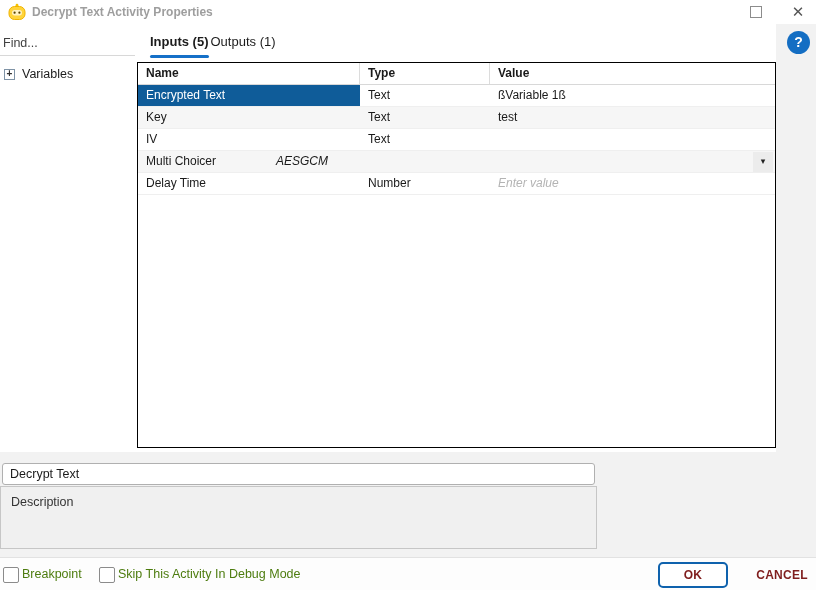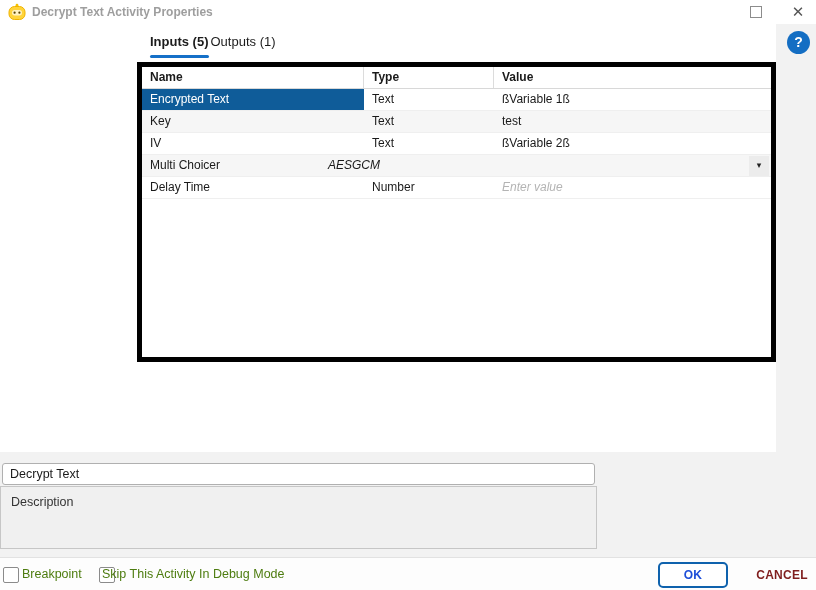--- a/index.html
+++ b/index.html
@@ -37,33 +37,33 @@
   
   .tabstrip{position:absolute;left:137px;top:24px;width:639px;height:38px;background:#fff;}
   .tabs{position:absolute;left:13px;top:8px;display:flex;gap:2px;}
   .tab{position:relative;font-size:13px;color:#1c1c1c;padding:2px 0 9px 0;cursor:pointer;}
   .tab.active{font-weight:700;}
   .tab.active::after{content:"";position:absolute;left:0;right:0;bottom:0;height:3px;border-radius:2px;background:#1570c8;}
   .help-btn{position:absolute;left:787px;top:31px;width:23px;height:23px;border-radius:50%;
     background:#146ec3;color:#fff;font-weight:700;font-size:14px;line-height:23px;text-align:center;cursor:pointer;}
 
   
-  .ptable{position:absolute;left:137px;top:62px;width:639px;height:300px;background:#fff;border:5px solid #000000;}
+  .ptable{position:absolute;left:137px;top:62px;width:639px;height:386px;background:#fff;border:1px solid #000000;}
   .trow{display:flex;height:22px;line-height:21px;}
   .trow.header{font-weight:600;border-bottom:1px solid #d8d8d8;height:22px;}
   .tcell{padding-left:8px;overflow:hidden;white-space:nowrap;}
   .c-name{width:222px;}
   .c-type{width:130px;}
   .c-value{flex:1;display:flex;align-items:center;padding-right:2px;}
   .header .c-name,.header .c-type{border-right:1px solid #dcdcdc;}
   .trow.data{border-bottom:1px solid #efefef;}
   .trow.stripe{background:#f6f6f6;}
   .cell-selected{background:#0f5c99;color:#fff;}
   .val-text{flex:1;}
-  .italic{font-style:italic;margin-left:48px;}
+  .italic{font-style:italic;}
   .placeholder-text{color:#b4b4b4;font-style:italic;}
   .dropdown-box{width:20px;height:20px;background:#ececec;text-align:center;line-height:19px;
     font-size:9px;color:#222;cursor:pointer;flex:0 0 auto;}
 
   
   .name-input{
     position:absolute;left:2px;top:463px;width:593px;height:22px;background:#fff;
     border:1px solid #b0b0b0;border-radius:3px;padding:8px 7px;outline:none;
     font:12.5px "Liberation Sans","DejaVu Sans",sans-serif;color:#1a1a1a;
   }
@@ -72,23 +72,23 @@
     border:1px solid #c6c6c6;padding:8px 10px;outline:none;resize:none;
     font:12.5px "Liberation Sans","DejaVu Sans",sans-serif;color:#1a1a1a;
   }
   .desc-input::placeholder{color:#333;opacity:1;}
 
   
   .footer{position:absolute;left:0;top:557px;width:816px;height:33px;background:#fdfdfd;border-top:1px solid #e2e2e2;}
   .checkbox{position:absolute;top:9px;width:16px;height:16px;border:1px solid #8b8b8b;border-radius:2px;background:#fff;cursor:pointer;}
   .cb1{left:3px;} .cb2{left:99px;}
   .cb-label{position:absolute;top:0;height:33px;line-height:33px;font-size:12.5px;color:#4d7c0f;}
-  .cbl1{left:22px;} .cbl2{left:102px;}
+  .cbl1{left:22px;} .cbl2{left:118px;}
   .ok-btn{position:absolute;left:658px;top:4px;width:70px;height:26px;background:#fff;
-    border:2px solid #0f62ad;border-radius:5px;font-weight:700;font-size:12px;color:#1d4ed8;
+    border:2px solid #0f62ad;border-radius:5px;font-weight:700;font-size:12px;color:#7f1d1d;
     text-align:center;line-height:22px;cursor:pointer;letter-spacing:0.3px;}
   .cancel-btn{position:absolute;left:740px;top:4px;width:68px;height:26px;line-height:26px;text-align:right;
     font-weight:700;font-size:12px;color:#7f1d1d;cursor:pointer;letter-spacing:0.3px;}
 </style>
 </head>
 <body>
 
 <div class="dialog">
 
   <div class="bg-right"></div>
@@ -100,20 +100,27 @@
       <rect x="2" y="4.5" width="16" height="13" rx="5.5" fill="#ffd43a" stroke="#f0b400" stroke-width="1"></rect>
       <rect x="5" y="8" width="10" height="5.5" rx="2.7" fill="#fff3c4"></rect>
       <circle cx="7.6" cy="10.7" r="1.1" fill="#5a4500"></circle>
       <circle cx="12.4" cy="10.7" r="1.1" fill="#5a4500"></circle>
     </svg>
     <div class="window-title">Decrypt Text Activity Properties</div>
     <div class="btn-max"></div>
     <div class="btn-close">✕</div>
   </div>
 
+  <div class="sidebar">
+    <input class="find-input" placeholder="Find..." style="">
+    <div class="tree-item">
+      <span class="expander">+</span>
+      <span class="tree-label">Variables</span>
+    </div>
+  </div>
 
   <div class="tabstrip">
     <div class="tabs">
       <div class="tab active">Inputs (5)</div>
       <div class="tab">Outputs (1)</div>
     </div>
   </div>
   <div class="help-btn">?</div>
 
   <div class="ptable">
@@ -135,23 +142,20 @@
       <div class="tcell c-name">Key</div>
       <div class="tcell c-type">Text</div>
       <div class="tcell c-value">
         <span class="val-text">test</span>
       </div>
     </div>
 
     <div class="trow data">
       <div class="tcell c-name">IV</div>
       <div class="tcell c-type">Text</div>
-      <div class="tcell c-value">
-        <span class="val-text">ßVariable 2ß</span>
-      </div>
     </div>
 
     <div class="trow data stripe">
       <div class="tcell c-type">Multi Choicer</div>
       <div class="tcell c-value">
         <span class="val-text italic">AESGCM</span>
         <span class="dropdown-box">▾</span>
       </div>
     </div>
 

